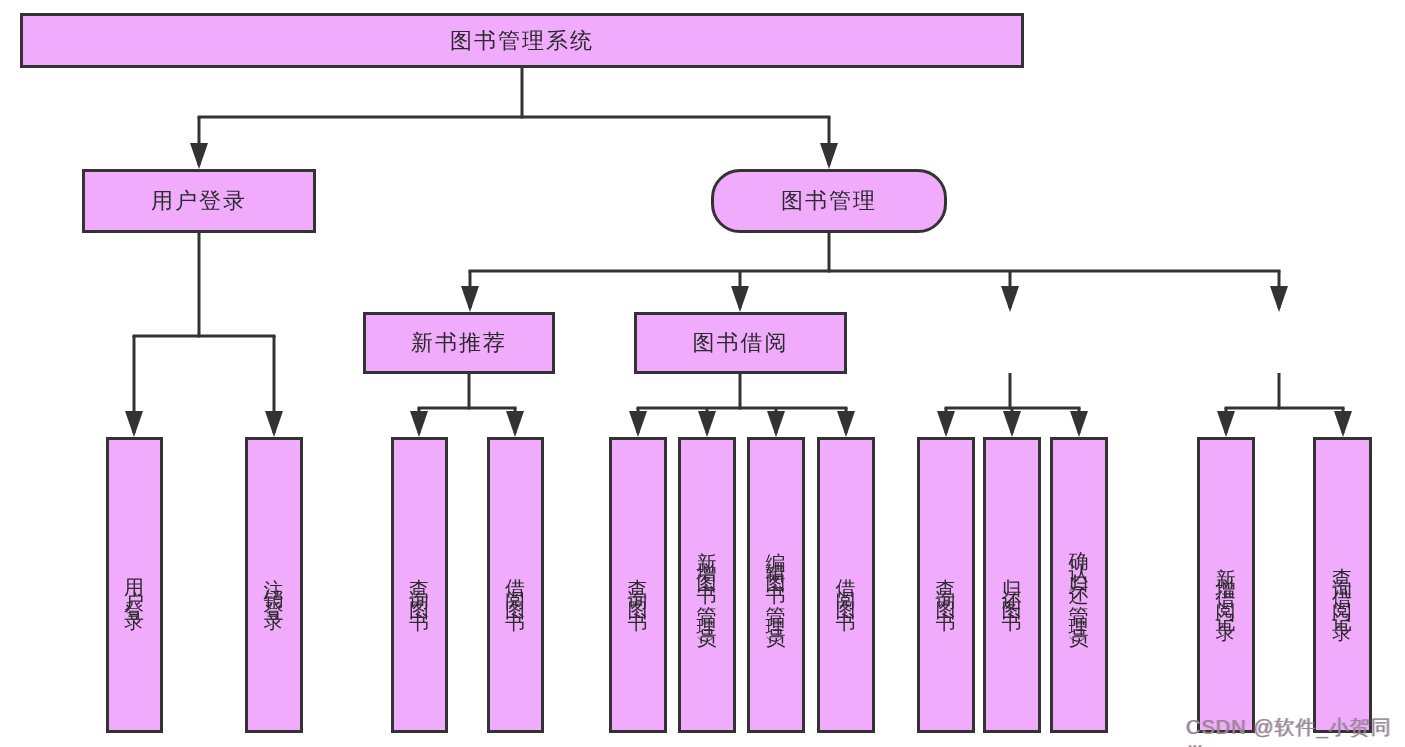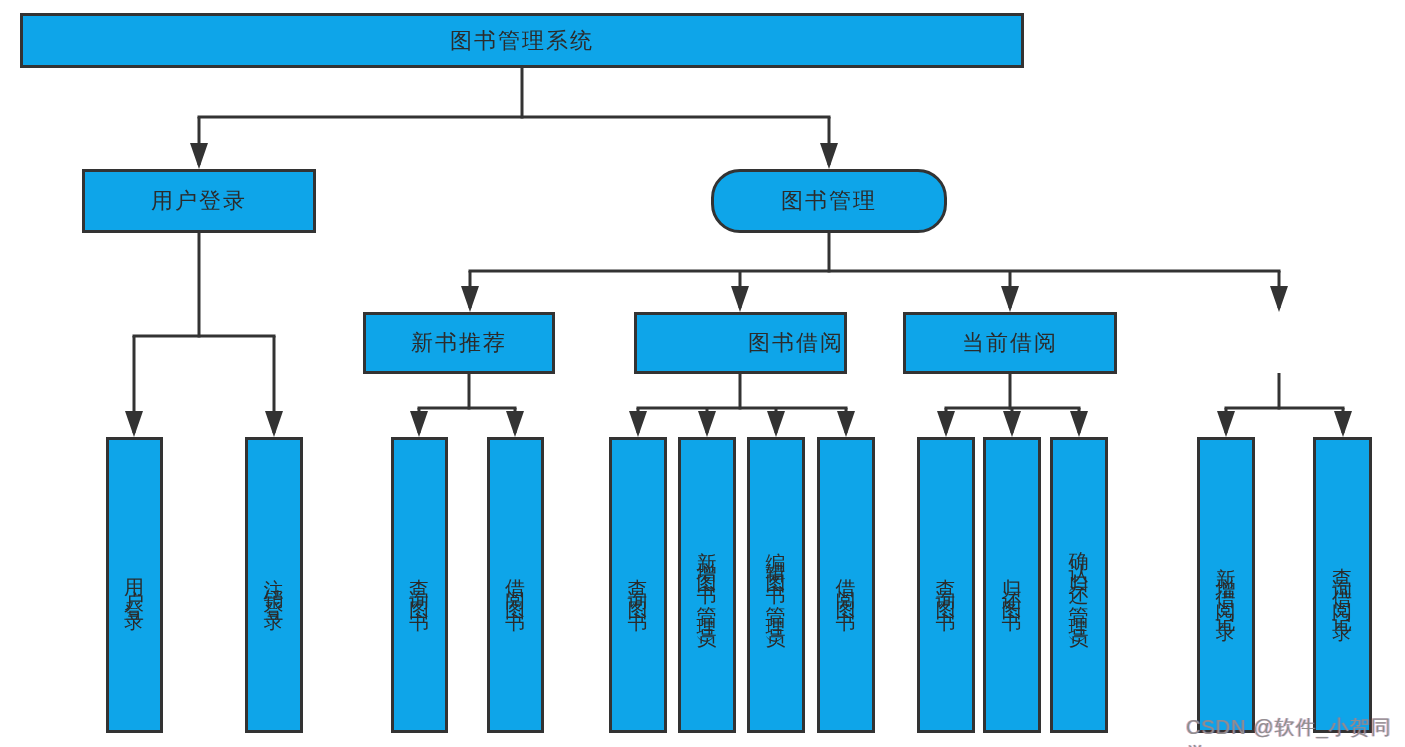--- a/index.html
+++ b/index.html
@@ -8,21 +8,21 @@
     width:1405px; height:747px;
     background:#ffffff;
     font-family:"Liberation Sans", sans-serif;
     overflow:hidden;
   }
   svg.connectors { position:absolute; left:0; top:0; }
   .box {
     position:absolute;
     box-sizing:border-box;
     border:3px solid #333333;
-    background:#0ea5e9;
+    background:#f0abfc;
     display:flex;
     align-items:center;
     justify-content:center;
     color:#2b2b2b;
     font-size:22px;
     letter-spacing:2px;
     white-space:nowrap;
   }
   .leaf {
     writing-mode:vertical-rl;
@@ -119,25 +119,22 @@
   <div class="box" style="left:82px; top:169px; width:234px; height:64px;">
     <span>用户登录</span>
   </div>
   <div class="box" style="left:711px; top:169px; width:236px; height:64px;border-radius:29px;">
     <span>图书管理</span>
   </div>
 
   <div class="box" style="left:363px; top:312px; width:192px; height:62px;">
     <span>新书推荐</span>
   </div>
-  <div class="box" style="left:634px; top:312px; width:213px; height:62px;justify-content:flex-end;">
+  <div class="box" style="left:634px; top:312px; width:213px; height:62px;">
     <span>图书借阅</span>
-  </div>
-  <div class="box" style="left:903px; top:312px; width:214px; height:62px;">
-    <span>当前借阅</span>
   </div>
 
   <div class="box leaf" style="left:106px; top:437px; width:57px; height:296px;">
     <span>用户登录</span>
   </div>
   <div class="box leaf" style="left:245px; top:437px; width:58px; height:296px;">
     <span>注销登录</span>
   </div>
 
   <div class="box leaf" style="left:391px; top:437px; width:57px; height:296px;">

